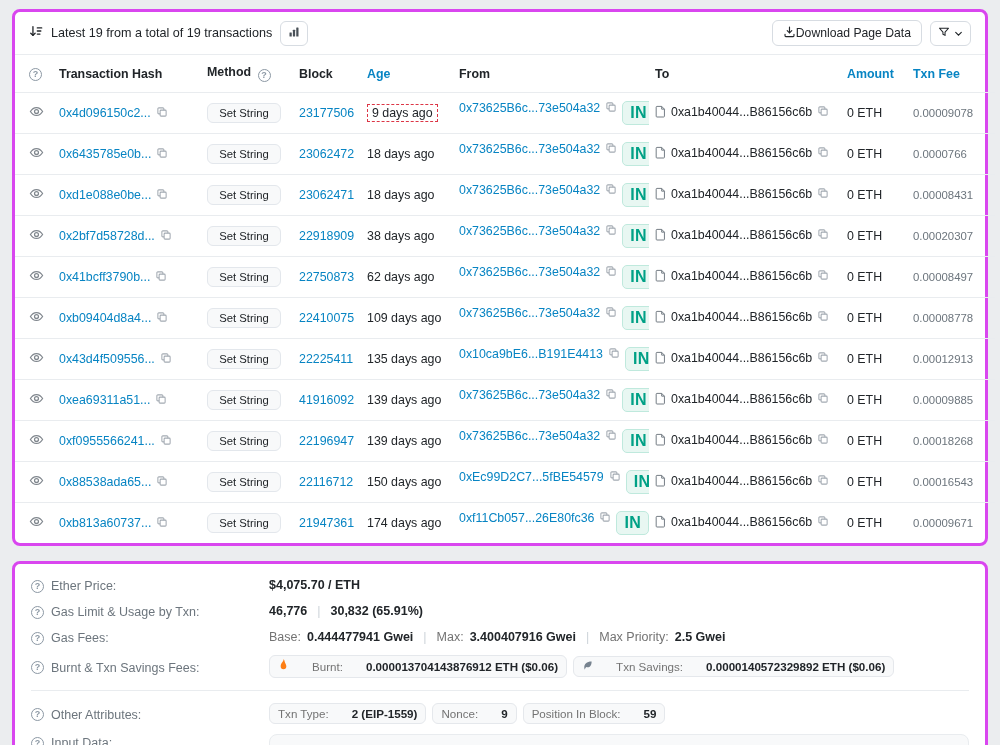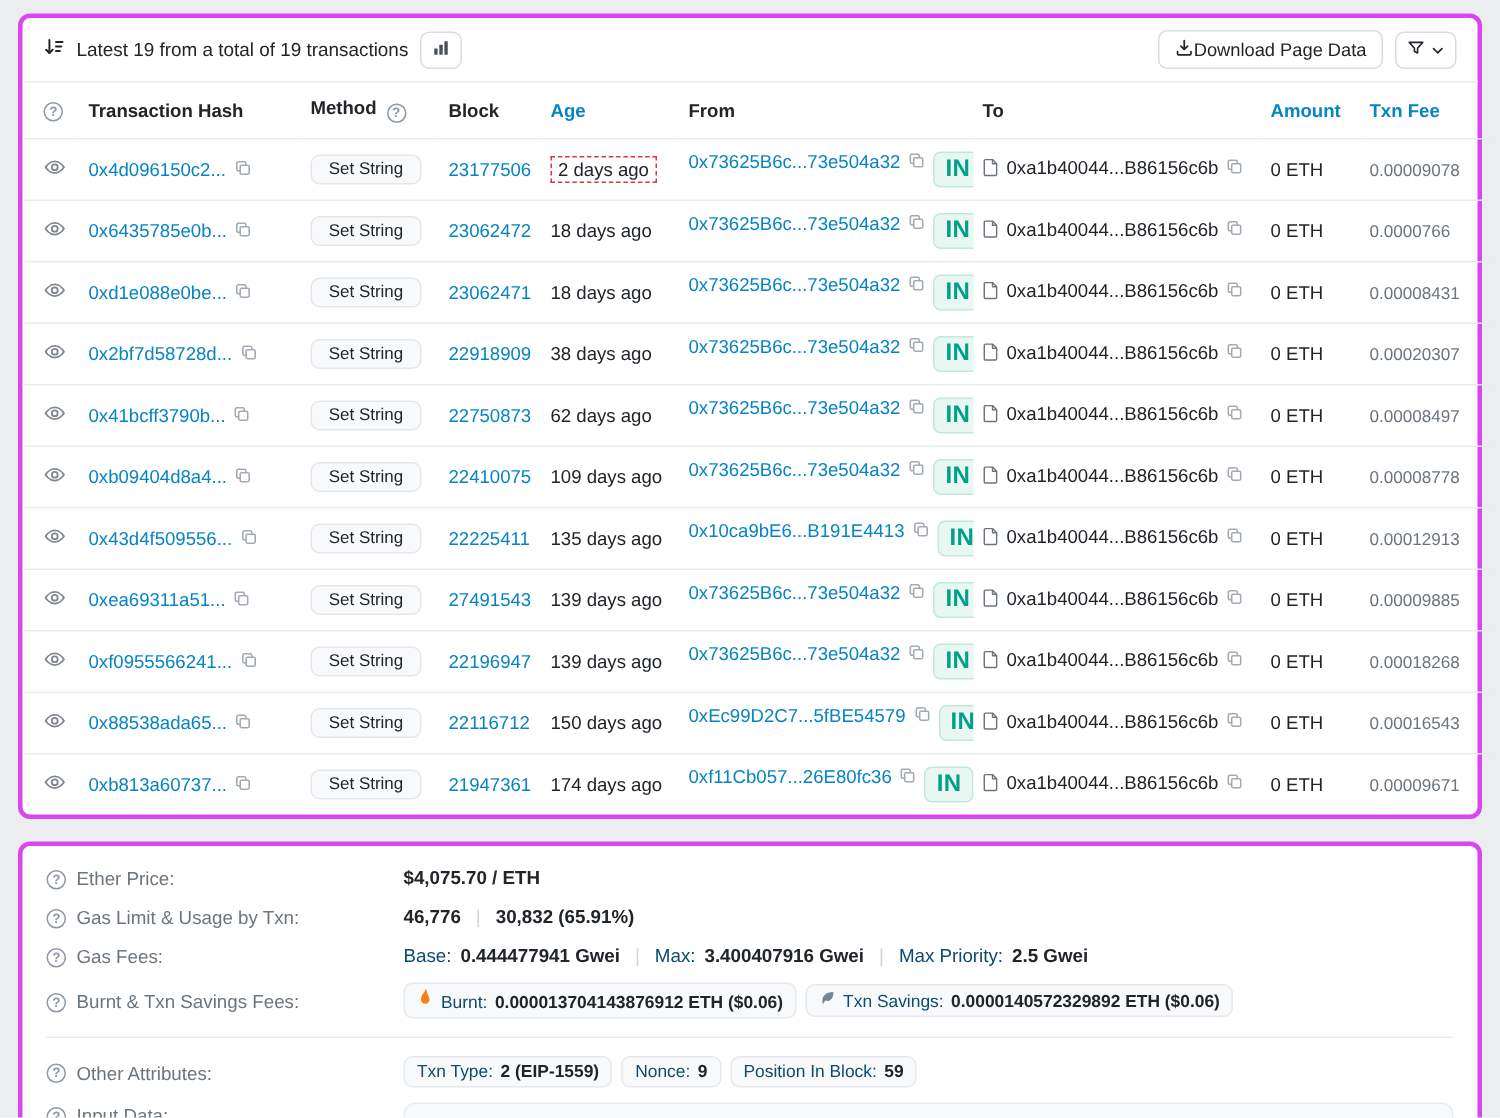--- a/index.html
+++ b/index.html
@@ -39,23 +39,23 @@
   .hl-dashed { border: 1.5px dashed #dc3545; padding: 1px 4px; display: inline-block; }
   .qmark { display: inline-flex; align-items: center; justify-content: center; width: 13px; height: 13px; border: 1px solid #8c98a4; border-radius: 50%; color: #8c98a4; font-size: 9px; font-weight: 700; flex: none; line-height: 1; }
 
   
   .detail-row { display: flex; align-items: center; padding: 5px 16px; font-size: 12.5px; }
   .detail-row.top { align-items: flex-start; }
   .detail-label { width: 238px; flex: none; color: #6c757d; display: flex; align-items: center; gap: 7px; padding-top: 2px; }
   .detail-value { flex: 1; display: flex; align-items: center; gap: 6px; flex-wrap: wrap; }
   .detail-value-col { flex: 1; display: flex; flex-direction: column; }
   .b { font-weight: 700; }
-  .muted { color: #0c4a6e; }
+  .muted { color: #737373; }
   .sep { color: #ced4da; padding: 0 4px; }
-  .chip { display: inline-flex; align-items: flex-end; gap: 5px; background: #f8f9fa; border: 1px solid #e5e8ec; border-radius: 6px; padding: 3px 8px; font-size: 11.6px; }
+  .chip { display: inline-flex; align-items: center; gap: 23px; background: #f8f9fa; border: 1px solid #e5e8ec; border-radius: 6px; padding: 3px 8px; font-size: 11.6px; }
   .divider { border-top: 1px solid #e9ecef; margin: 7px 16px; }
   .input-box { background: #f8f9fa; border: 1px solid #e9ecef; border-radius: 8px; padding: 4px 10px 8px; }
   table.input-tbl { width: 100%; border-collapse: collapse; font-size: 12.2px; }
   .input-tbl th { text-align: left; font-weight: 700; padding: 6px 6px 5px; }
   .input-tbl td { padding: 4px 6px; }
 </style>
 </head>
 <body>
 
 <div class="card card-1">
@@ -154,21 +154,21 @@
         <button class="copy-btn">
           <svg width="12" height="12" viewBox="0 0 16 16" fill="none" stroke="#a3aab2" stroke-width="1.4" stroke-linejoin="round">
             <rect x="5.5" y="5.5" width="8" height="8" rx="1.2"></rect>
             <path d="M10.5 5.5V3.8a1.3 1.3 0 0 0-1.3-1.3H3.8A1.3 1.3 0 0 0 2.5 3.8v5.4a1.3 1.3 0 0 0 1.3 1.3h1.7"></path>
           </svg>
         </button>
       </span>
     </td>
     <td><span class="method-badge">Set String</span></td>
     <td><a class="link">23177506</a></td>
-    <td><span class="hl-dashed">2 days ago</span></td>
+    <td><span class="hl-dashed">9 days ago</span></td>
     <td>
       <span class="cell-flex">
         <a class="link">0x73625B6c...73e504a32</a>
         <button class="copy-btn">
           <svg width="12" height="12" viewBox="0 0 16 16" fill="none" stroke="#a3aab2" stroke-width="1.4" stroke-linejoin="round">
             <rect x="5.5" y="5.5" width="8" height="8" rx="1.2"></rect>
             <path d="M10.5 5.5V3.8a1.3 1.3 0 0 0-1.3-1.3H3.8A1.3 1.3 0 0 0 2.5 3.8v5.4a1.3 1.3 0 0 0 1.3 1.3h1.7"></path>
           </svg>
         </button>
         <span class="in-badge">IN</span>
@@ -559,21 +559,21 @@
         <a class="link">0xea69311a51...</a>
         <button class="copy-btn">
           <svg width="12" height="12" viewBox="0 0 16 16" fill="none" stroke="#a3aab2" stroke-width="1.4" stroke-linejoin="round">
             <rect x="5.5" y="5.5" width="8" height="8" rx="1.2"></rect>
             <path d="M10.5 5.5V3.8a1.3 1.3 0 0 0-1.3-1.3H3.8A1.3 1.3 0 0 0 2.5 3.8v5.4a1.3 1.3 0 0 0 1.3 1.3h1.7"></path>
           </svg>
         </button>
       </span>
     </td>
     <td><span class="method-badge">Set String</span></td>
-    <td><a class="link">27491543</a></td>
+    <td><a class="link">41916092</a></td>
     <td><span>139 days ago</span></td>
     <td>
       <span class="cell-flex">
         <a class="link">0x73625B6c...73e504a32</a>
         <button class="copy-btn">
           <svg width="12" height="12" viewBox="0 0 16 16" fill="none" stroke="#a3aab2" stroke-width="1.4" stroke-linejoin="round">
             <rect x="5.5" y="5.5" width="8" height="8" rx="1.2"></rect>
             <path d="M10.5 5.5V3.8a1.3 1.3 0 0 0-1.3-1.3H3.8A1.3 1.3 0 0 0 2.5 3.8v5.4a1.3 1.3 0 0 0 1.3 1.3h1.7"></path>
           </svg>
         </button>

